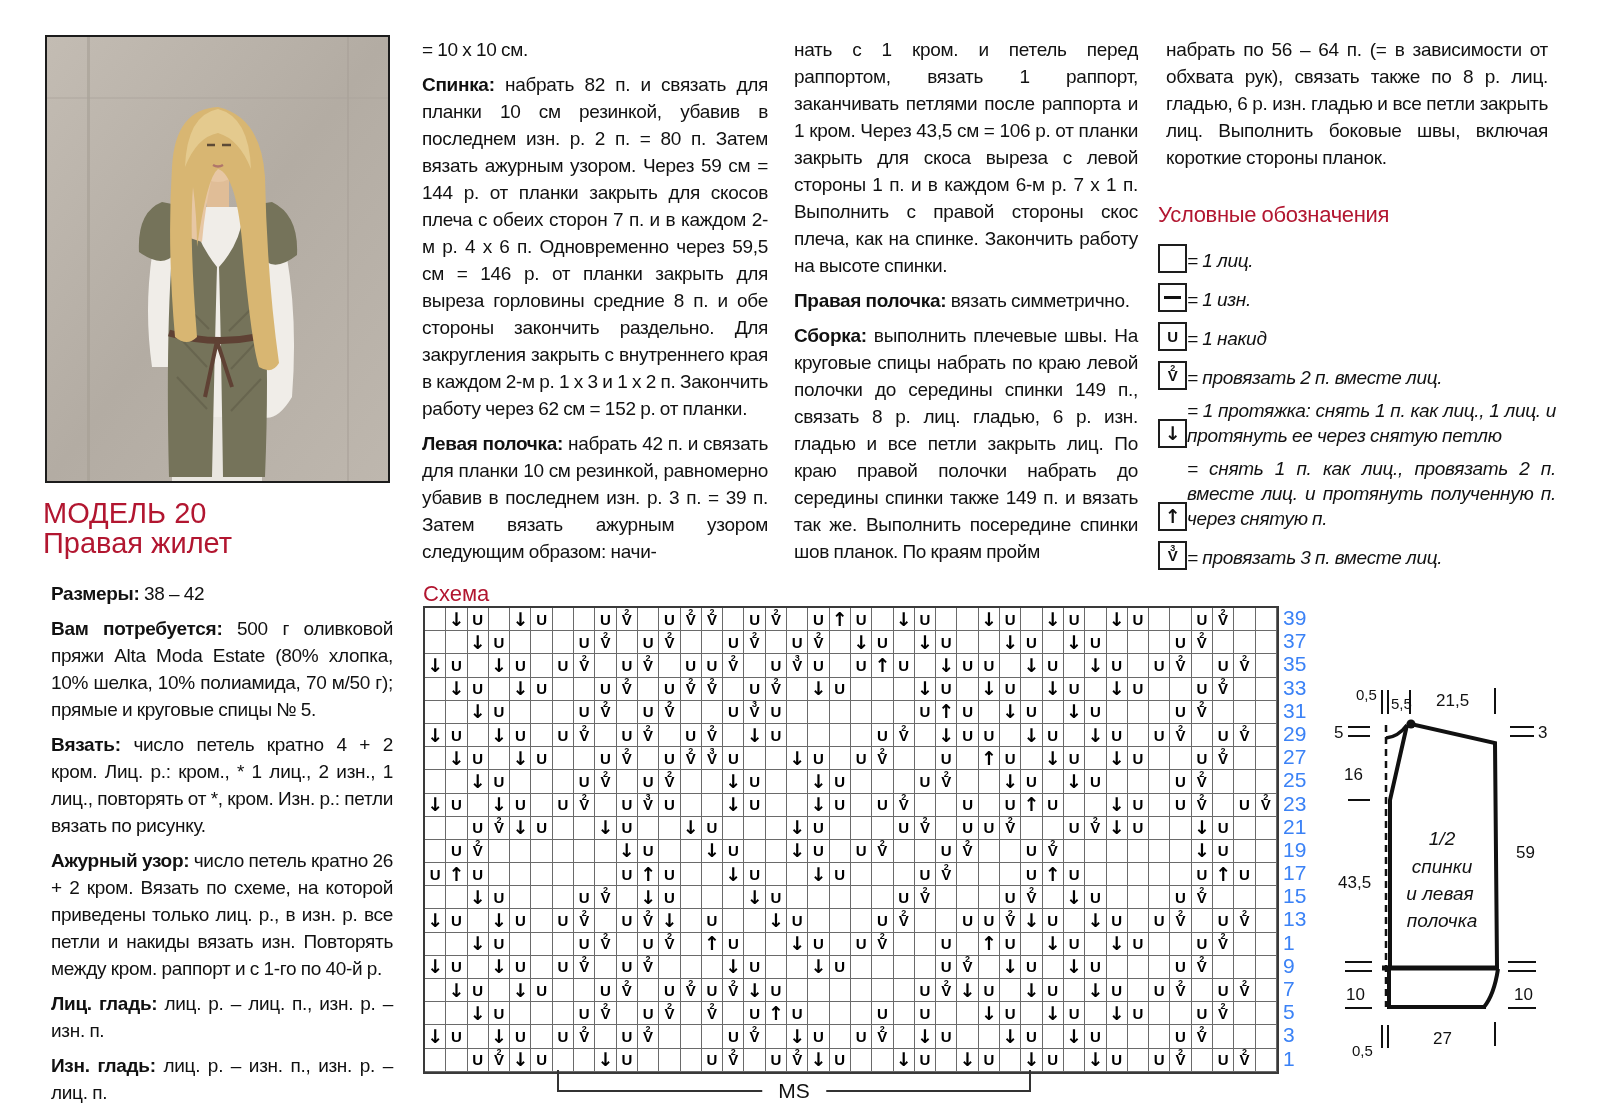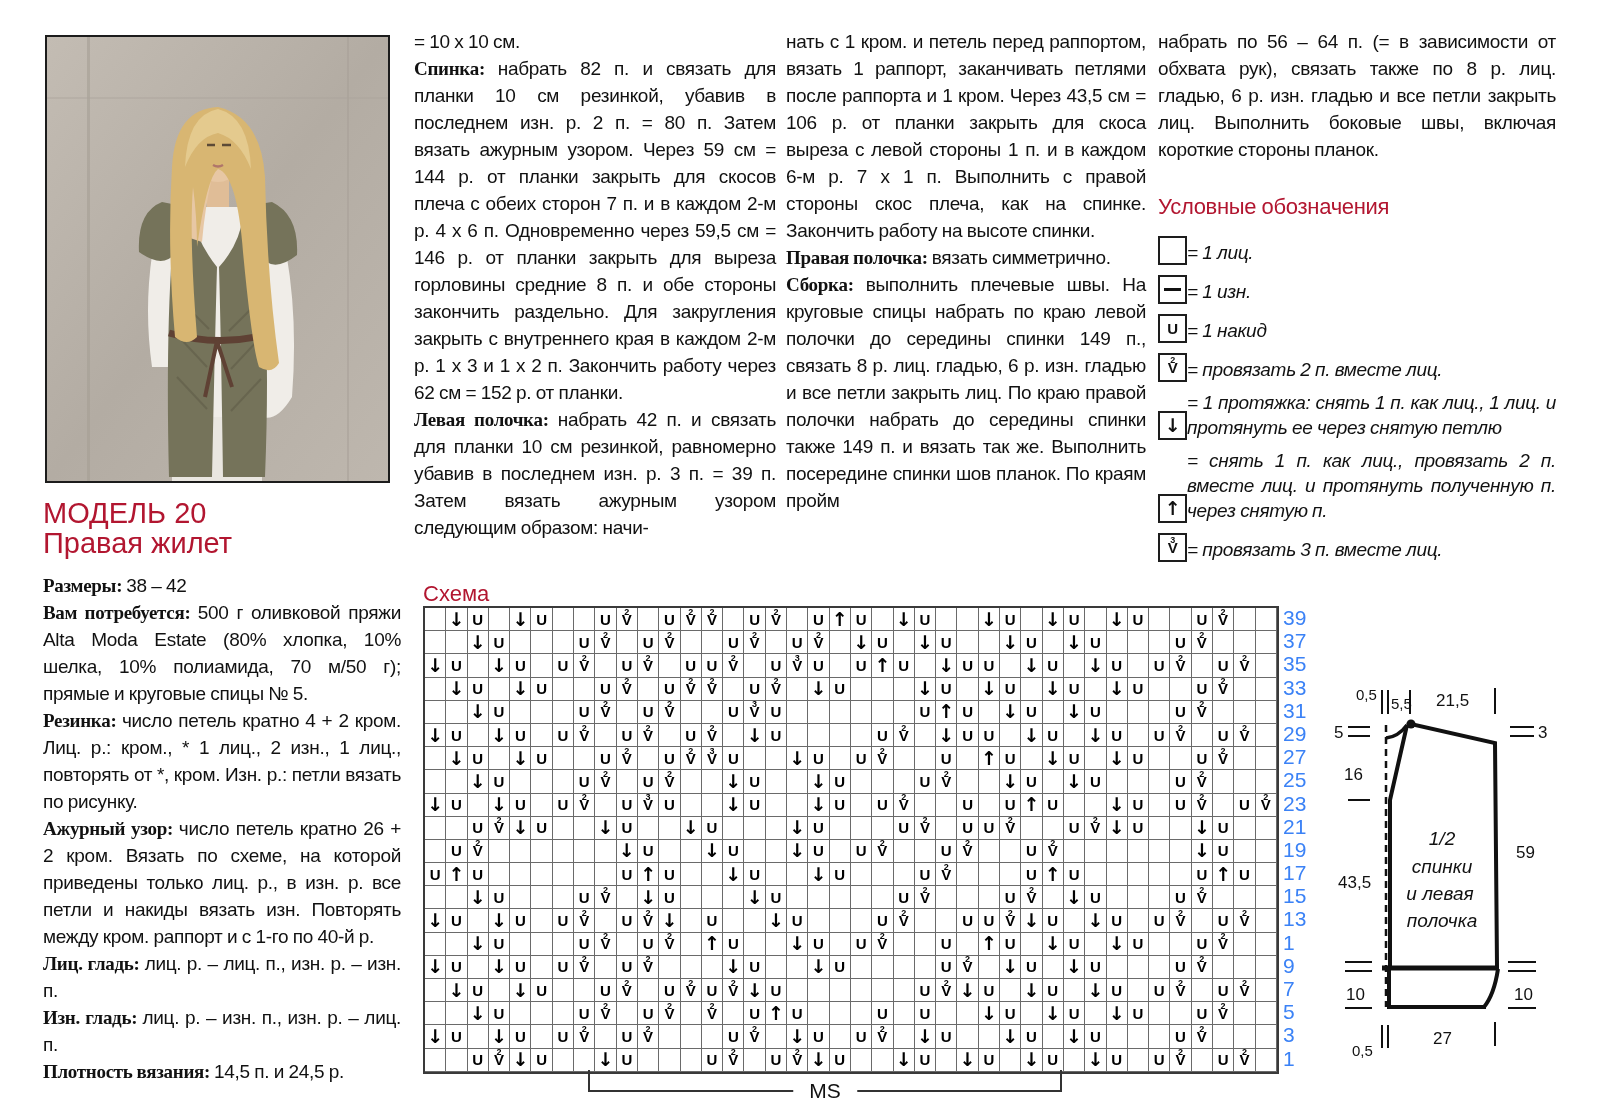--- a/index.html
+++ b/index.html
@@ -1,21 +1,21 @@
 <!DOCTYPE html>
 <html><head>
 <meta charset="utf-8">
 <style>
   * { box-sizing: border-box; margin: 0; padding: 0; }
   html,body { width:1600px; height:1113px; background:#ffffff; font-family:"Liberation Sans",sans-serif; position:relative; overflow:hidden; }
   .abs { position:absolute; }
   
   .col { font-size:19px; line-height:27px; letter-spacing:-0.3px; word-spacing:-0.5px; color:#111; text-align:justify; }
-  .col p { margin:0; }
-  .col b { font-weight:700;font-family:Liberation Serif, serif; }
+  .col p { margin:8px; }
+  .col b { font-weight:700; }
   
   .red-head { color:#b21630; font-weight:400; }
   #model-head { left:43px; top:498px; font-size:29px; line-height:30px; }
   #chart-title { left:423px; top:581px; font-size:22px; }
   
   #photo { left:45px; top:35px; width:345px; height:448px; border:2px solid #1c1c1c; background:#b7b0a7; }
   #photo svg { display:block; }
   
   #legend-title { margin-top:30px; margin-bottom:14px; font-size:22px; }
   .leg-item { display:flex; align-items:flex-end; margin-bottom:8px; }
@@ -25,21 +25,21 @@
   
   #chart-grid { left:423px; top:606px; display:grid; grid-template-columns:repeat(40,21.3px); grid-auto-rows:23.2px; border:2px solid #3a3a3a; background:#fff; }
   .cc { border-right:1px solid #6a6a6a; border-bottom:1px solid #6a6a6a; display:flex; align-items:center; justify-content:center; overflow:visible; }
   .sU { font:700 15px/15px "Liberation Sans",sans-serif; }
   .sA { font:700 19px/19px "DejaVu Sans",sans-serif; }
   .sD { position:relative; display:inline-block; width:16px; height:17px; font:700 15px/17px "Liberation Sans",sans-serif; text-align:center; }
   .sD i { position:absolute; top:-3px; left:50%; transform:translateX(-50%); font-style:normal; font:700 9px/9px "Liberation Sans",sans-serif; }
   #row-numbers { left:1283px; top:606px; }
   .rownum { height:23.2px; line-height:23.2px; font-size:21px; color:#3b82f6; }
   
-  #ms-bracket { left:588px; top:1070px; width:474px; height:22px; border-left:2.5px solid #333; border-right:2.5px solid #333; border-bottom:2.5px solid #333; }
+  #ms-bracket { left:557px; top:1070px; width:474px; height:22px; border-left:2.5px solid #333; border-right:2.5px solid #333; border-bottom:2.5px solid #333; }
   #ms-label { position:absolute; left:50%; bottom:0; transform:translate(-50%,55%); background:#fff; padding:0 16px; font-size:21px; color:#111; }
   
   #schematic { left:1290px; top:640px; }
   .sch-num { font:15px "Liberation Sans",sans-serif; fill:#111; }
   .sch-num-lg { font:17px "Liberation Sans",sans-serif; fill:#111; }
   .sch-label { font:italic 19px "Liberation Sans",sans-serif; fill:#111; }
 </style>
 </head>
 <body>
 
@@ -88,21 +88,21 @@
 </div>
 
 <div class="abs red-head" id="model-head">
   <div>МОДЕЛЬ 20</div>
   <div>Правая жилет</div>
 </div>
 
 <div class="abs col" style="left:43px; top:572px; width:358px;">
     <p><b>Размеры: </b>38 – 42</p>
     <p><b>Вам потребуется: </b>500 г оливковой пряжи Alta Moda Estate (80% хлопка, 10% шелка, 10% полиамида, 70 м/50 г); прямые и круговые спицы № 5.</p>
-    <p><b>Резинка: </b>число петель кратно 4 + 2 кром. Лиц. р.: кром., * 1 лиц., 2 изн., 1 лиц., повторять от *, кром. Изн. р.: петли вязать по рисунку.</p>
+    <p><b>Вязать: </b>число петель кратно 4 + 2 кром. Лиц. р.: кром., * 1 лиц., 2 изн., 1 лиц., повторять от *, кром. Изн. р.: петли вязать по рисунку.</p>
     <p><b>Ажурный узор: </b>число петель кратно 26 + 2 кром. Вязать по схеме, на которой приведены только лиц. р., в изн. р. все петли и накиды вязать изн. Повторять между кром. раппорт и с 1-го по 40-й р.</p>
     <p><b>Лиц. гладь: </b>лиц. р. – лиц. п., изн. р. – изн. п.</p>
     <p><b>Изн. гладь: </b>лиц. р. – изн. п., изн. р. – лиц. п.</p>
     <p><b>Плотность вязания: </b>14,5 п. и 24,5 р.</p>
   </div>
 <div class="abs col" style="left:414px; top:28px; width:362px;">
     <p>= 10 х 10 см.</p>
     <p><b>Спинка: </b>набрать 82 п. и связать для планки 10 см резинкой, убавив в последнем изн. р. 2 п. = 80 п. Затем вязать ажурным узором. Через 59 см = 144 р. от планки закрыть для скосов плеча с обеих сторон 7 п. и в каждом 2-м р. 4 х 6 п. Одновременно через 59,5 см = 146 р. от планки закрыть для выреза горловины средние 8 п. и обе стороны закончить раздельно. Для закругления закрыть с внутреннего края в каждом 2-м р. 1 х 3 и 1 х 2 п. Закончить работу через 62 см = 152 р. от планки.</p>
     <p><b>Левая полочка: </b>набрать 42 п. и связать для планки 10 см резинкой, равномерно убавив в последнем изн. р. 3 п. = 39 п. Затем вязать ажурным узором следующим образом: начи-</p>
   </div>

